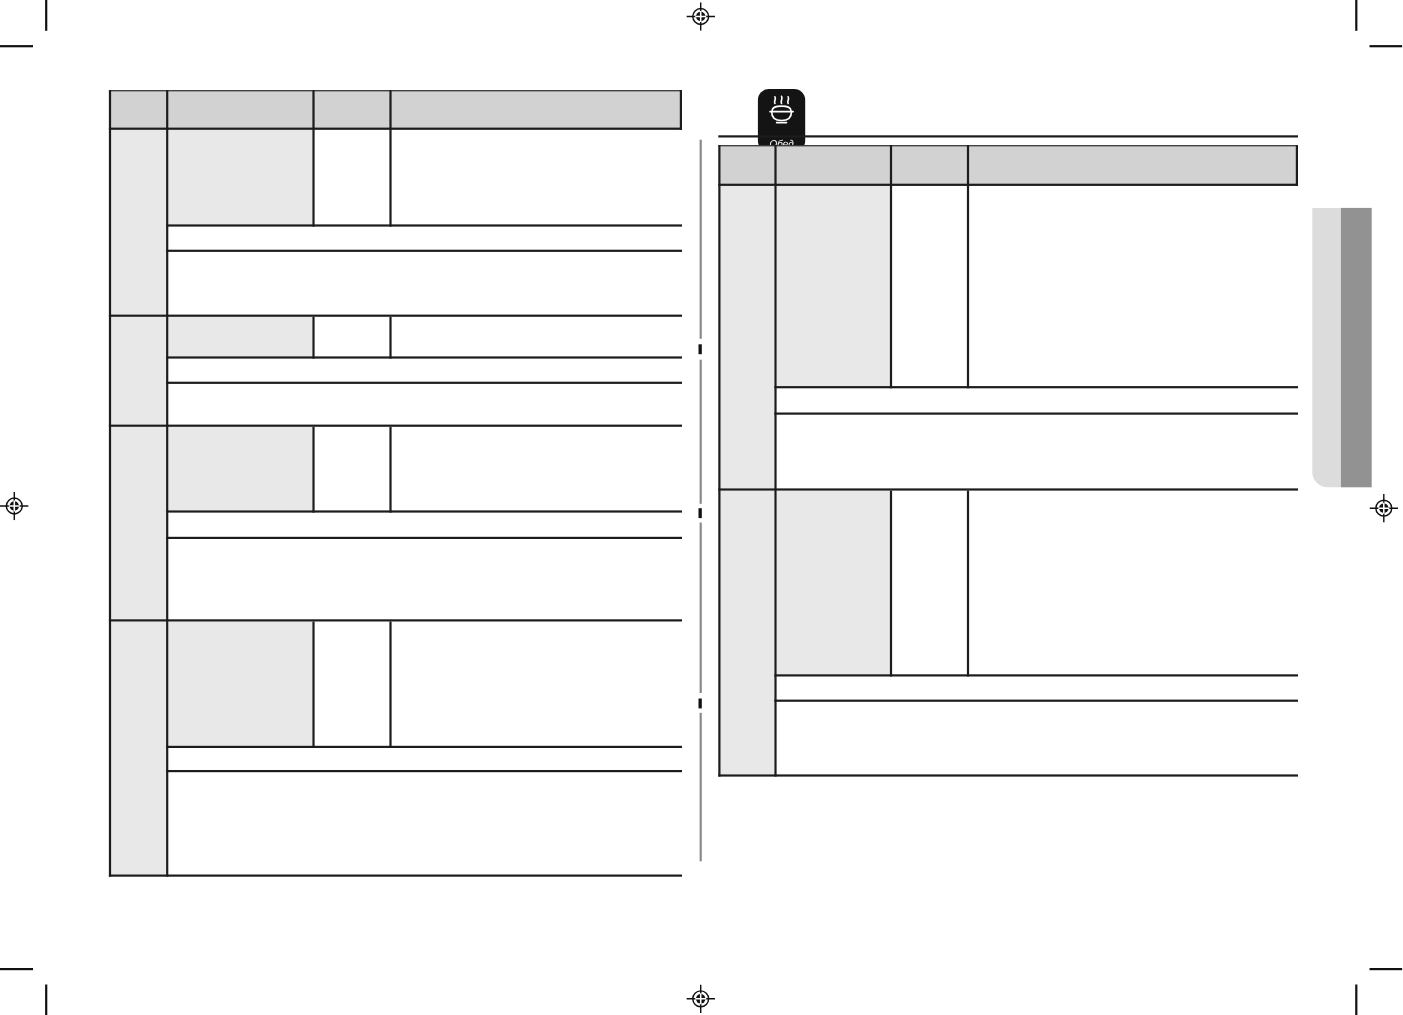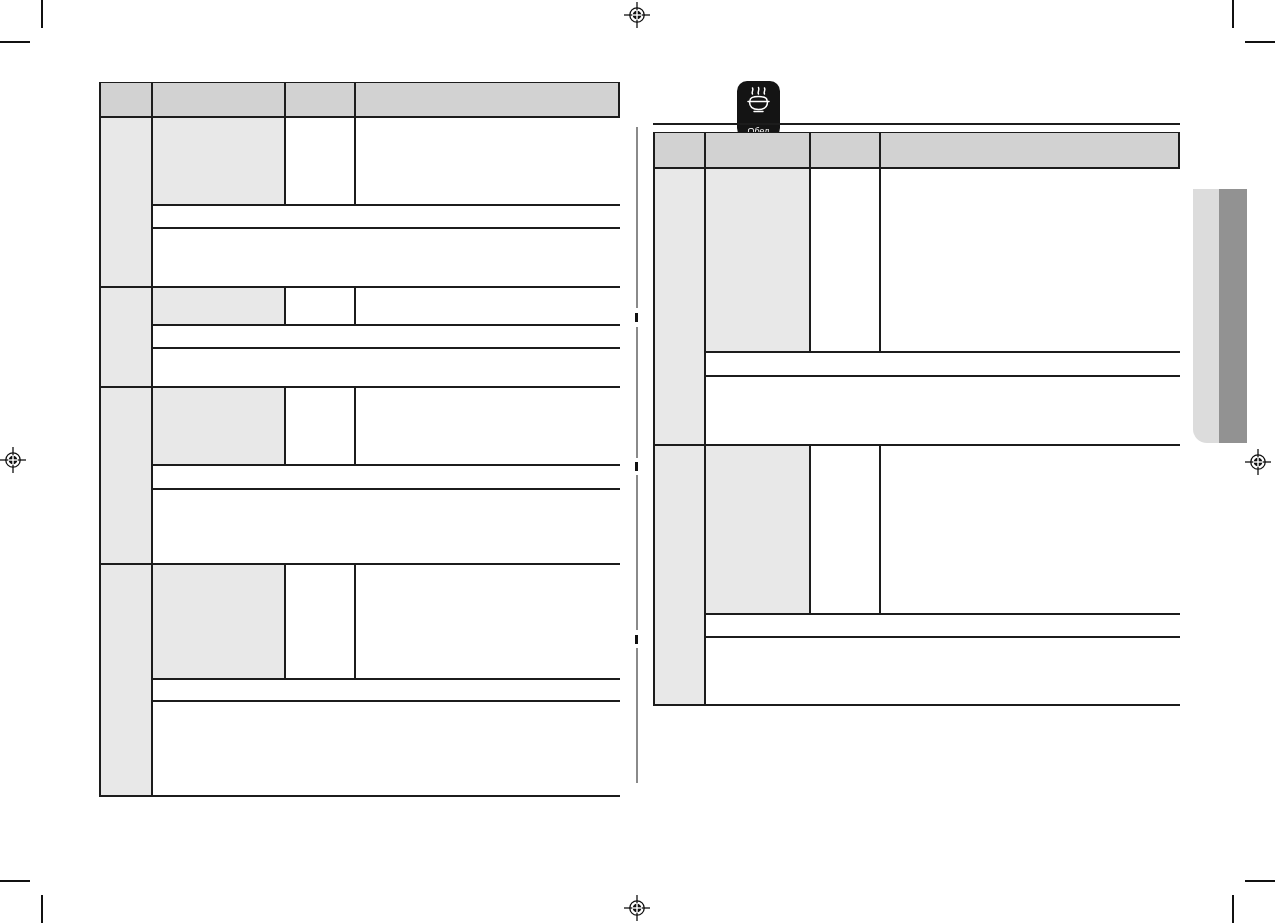--- a/index.html
+++ b/index.html
@@ -14,22 +14,22 @@
   .fill{position:absolute;}
   .hdr{background:var(--header-fill);}
   .lbl{background:var(--label-fill);}
   .hl{position:absolute;height:2px;background:var(--line);}
   .hl1{position:absolute;height:1px;background:var(--line);}
   .vl{position:absolute;width:2px;background:var(--line);}
   .crop{position:absolute;background:#111;}
   .fold{position:absolute;width:2px;background:var(--fold-line);}
   .fold-dash{position:absolute;width:3px;background:#111;}
   .hdr-cell{position:absolute;top:0;height:100%;}
-  .badge{position:absolute;left:737px;top:81px;width:43px;height:57px;
-         background:var(--badge-bg);border-radius:10px;}
+  .badge{position:absolute;left:689px;top:81px;width:43px;height:57px;
+         background:var(--badge-bg);border-radius:10px;font-style:italic;}
   .badge-label{position:absolute;left:0;right:0;bottom:2px;text-align:center;
                color:var(--badge-fg);font-size:9px;line-height:10px;}
   .tab-light{position:absolute;left:1193px;top:189px;width:26px;height:254px;
              background:var(--tab-light);border-radius:0 0 0 14px;}
   .tab-dark{position:absolute;left:1219px;top:189px;width:28px;height:254px;
             background:var(--tab-dark);}
 </style>
 </head>
 <body>
 

